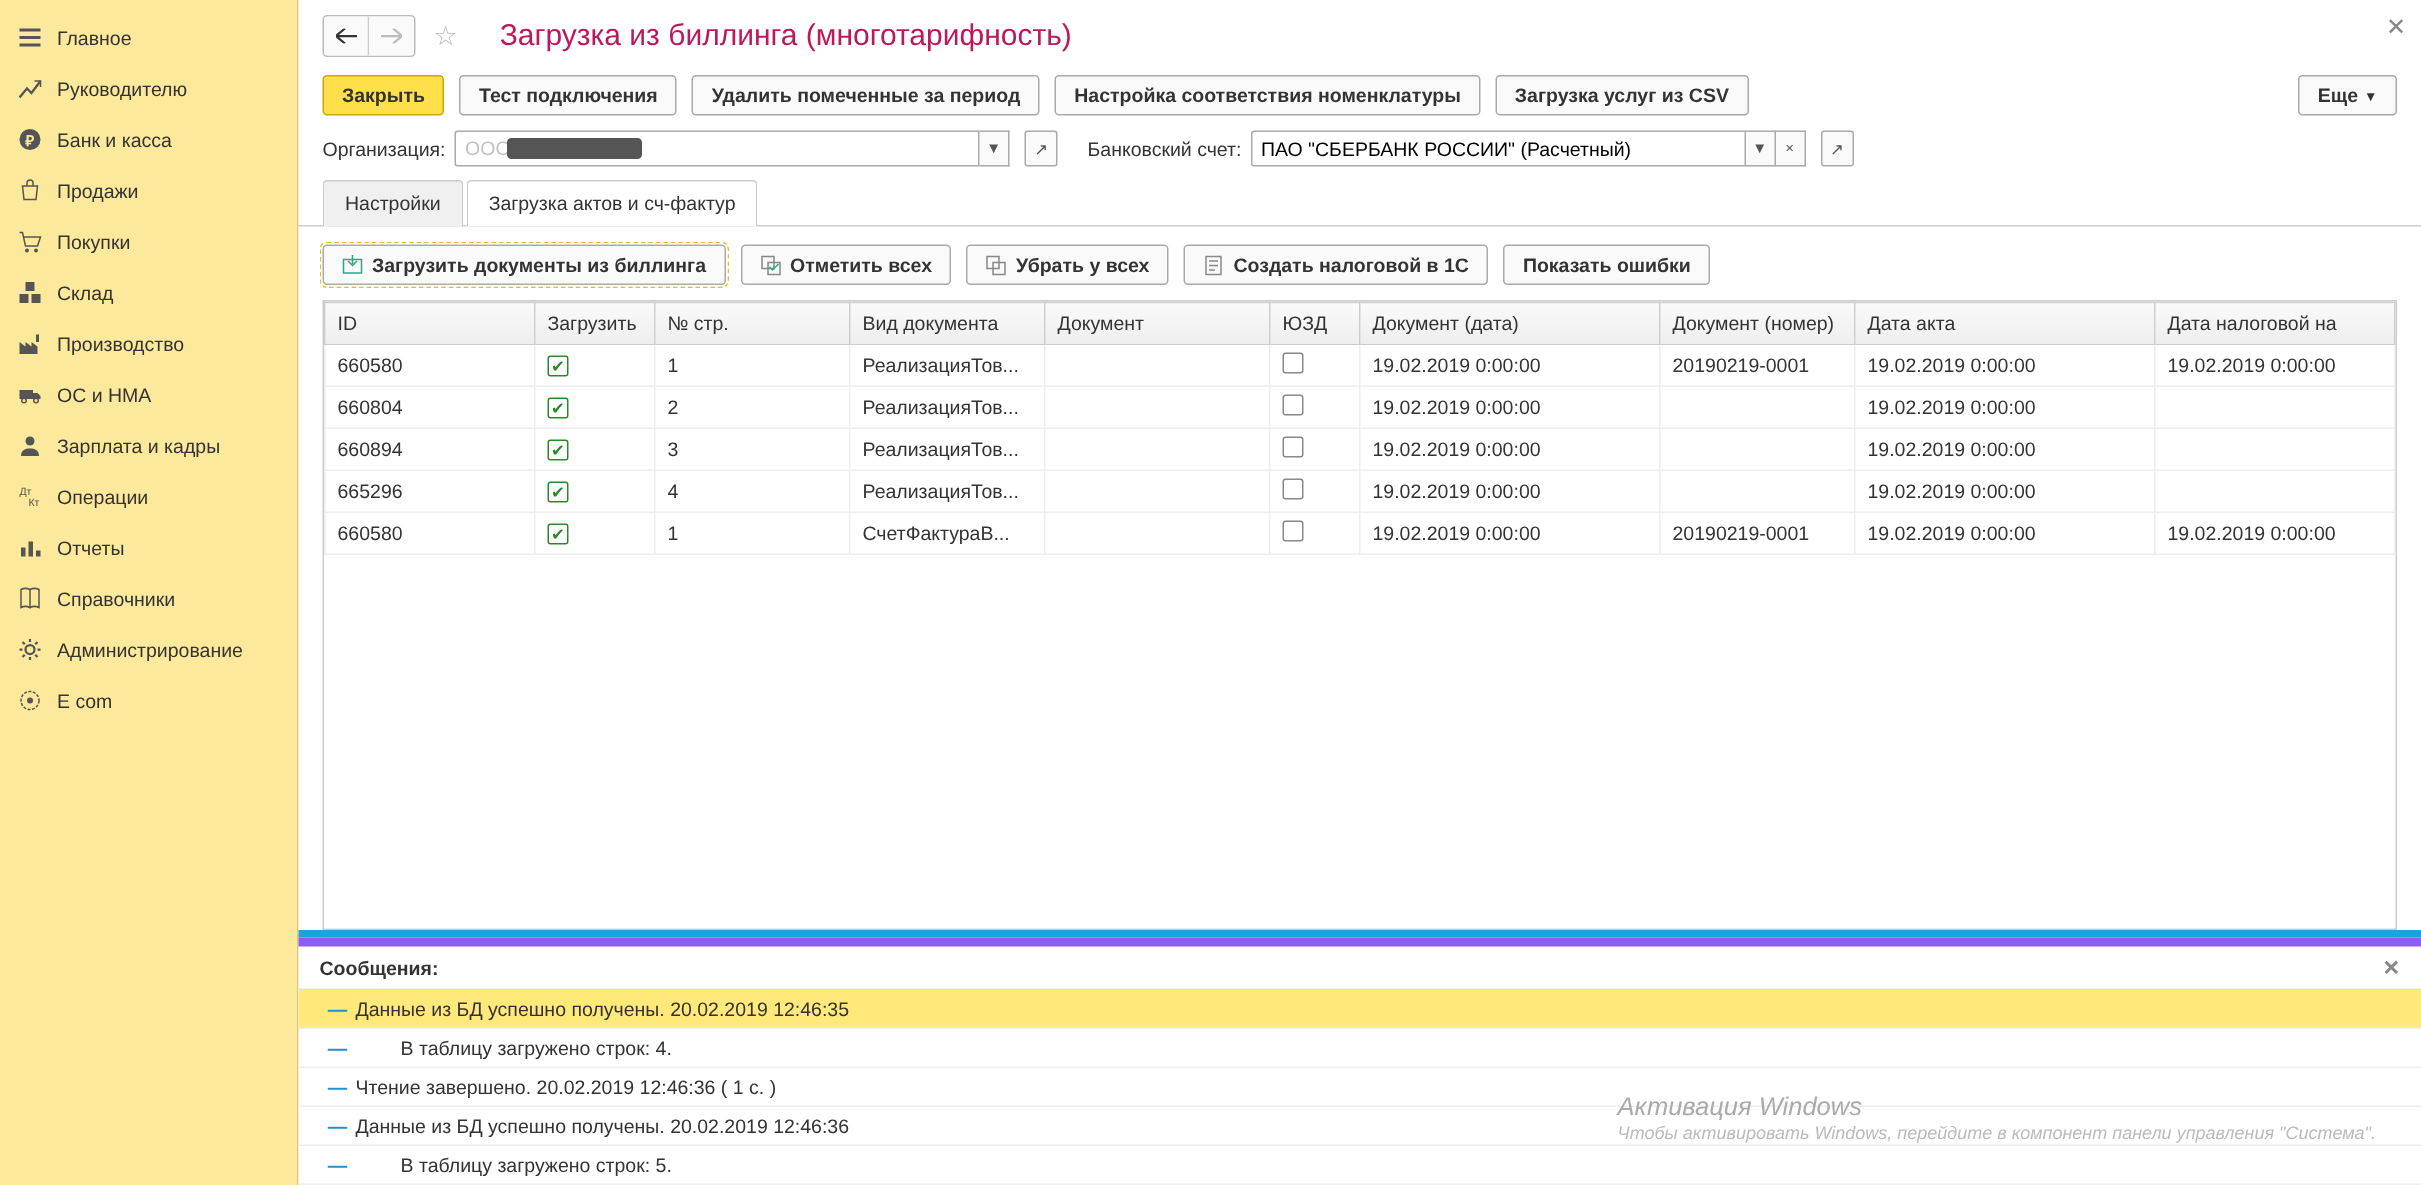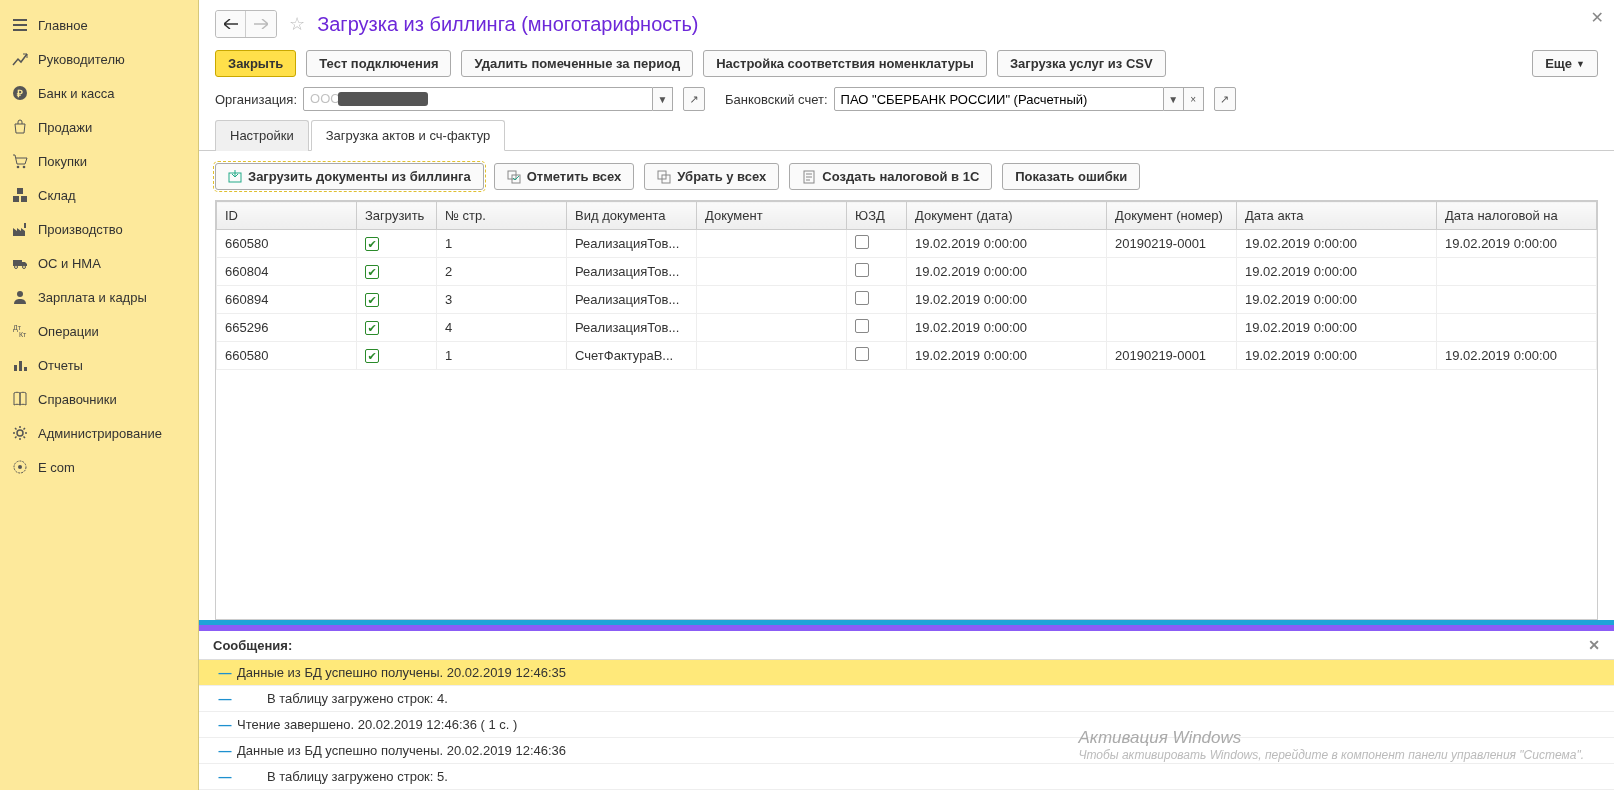--- a/index.html
+++ b/index.html
@@ -8,21 +8,21 @@
   .sidebar { width: 208px; background: #fde99b; border-right: 1px solid #d6c87a; padding-top: 8px; }
   .side-item { display: flex; align-items: center; padding: 9px 12px; cursor: pointer; color: #333; }
   .side-icon { width: 16px; height: 16px; margin-right: 10px; display: inline-flex; align-items: center; justify-content: center; color: #555; }
   .main { flex: 1; display: flex; flex-direction: column; background: #fff; }
   .titlebar { display: flex; align-items: center; padding: 10px 16px 8px 16px; position: relative; }
   .nav-btns { display: flex; border: 1px solid #bbb; border-radius: 3px; margin-right: 12px; }
   .nav-btn { width: 30px; height: 26px; display: flex; align-items: center; justify-content: center; background: #fafafa; cursor: pointer; }
   .nav-btn:first-child { border-right: 1px solid #ccc; border-top-left-radius: 3px; border-bottom-left-radius: 3px; }
   .nav-btn:last-child { border-top-right-radius: 3px; border-bottom-right-radius: 3px; }
   .star-icon { color: #bbb; margin-right: 12px; font-size: 18px; cursor: pointer; }
-  .page-title { font-size: 20px; color: #6d28d9; }
+  .page-title { font-size: 20px; color: #be185d; margin-left: 16px; }
   .close-x { position: absolute; right: 10px; top: 8px; font-size: 16px; color: #888; cursor: pointer; }
   .toolbar { display: flex; align-items: center; padding: 4px 16px 10px 16px; gap: 10px; }
   .btn { border: 1px solid #aaa; background: #fafafa; padding: 5px 12px; border-radius: 3px; cursor: pointer; font-size: 13px; color: #333; font-weight: bold; }
   .btn-yellow { background: #ffe04a; border-color: #c9a800; font-weight: bold; }
   .toolbar-right { margin-left: auto; display: flex; align-items: center; }
   .btn-more { display: flex; align-items: center; gap: 4px; }
   .form-row { display: flex; align-items: center; padding: 0 16px 8px 16px; gap: 6px; }
   .form-label { color: #333; }
   .combo { display: flex; align-items: center; }
   .combo-input { border: 1px solid #aaa; padding: 3px 6px; height: 24px; font-size: 13px; border-top-left-radius: 2px; border-bottom-left-radius: 2px; }

